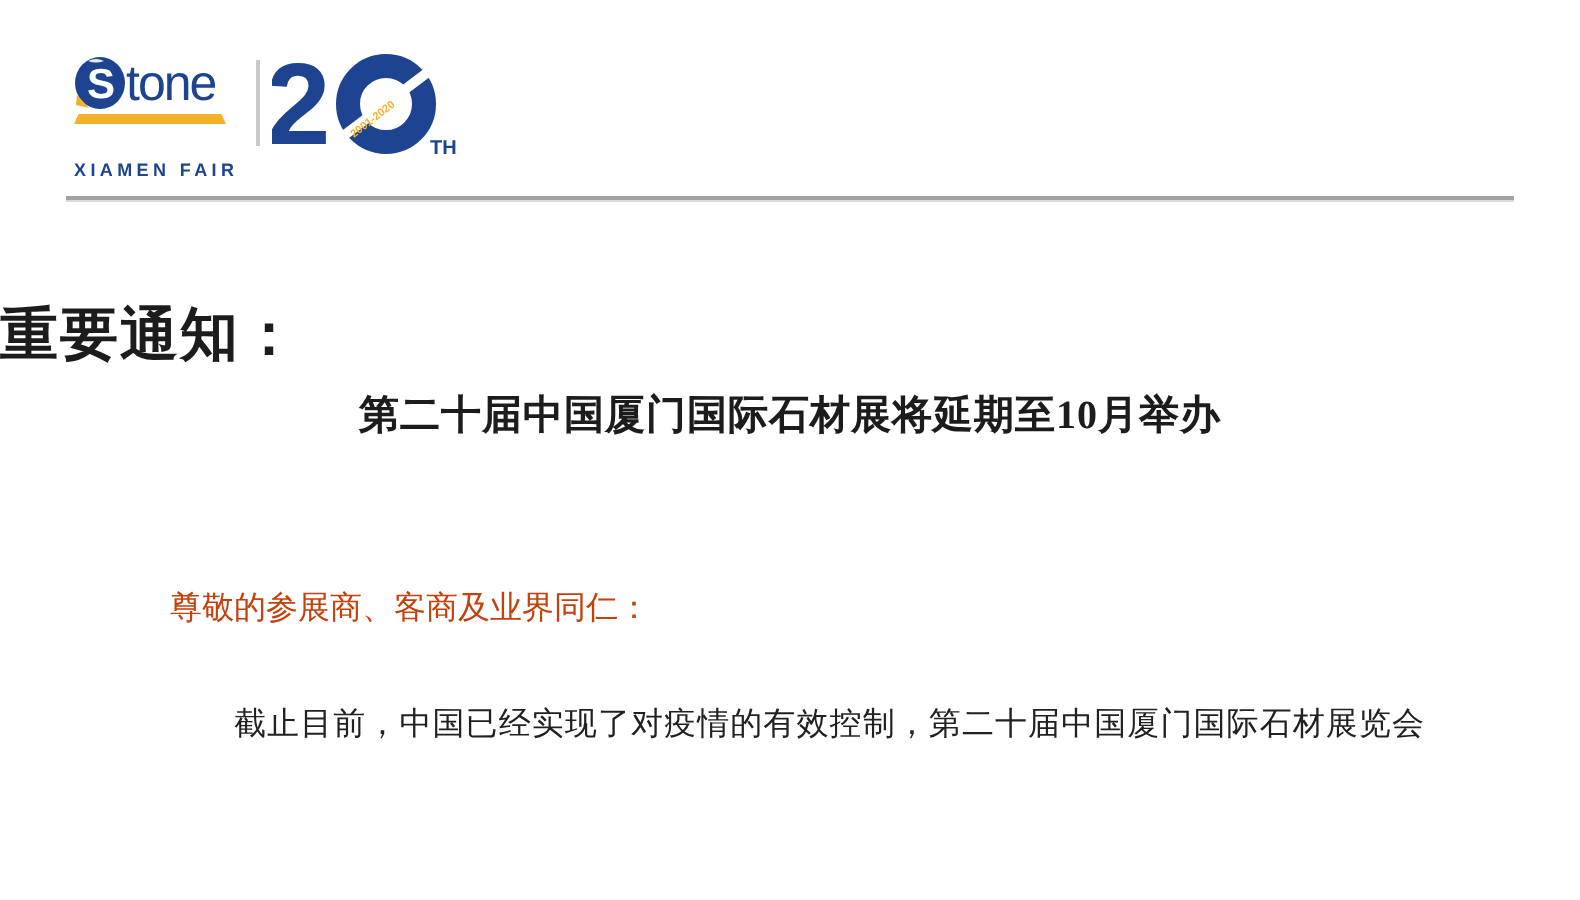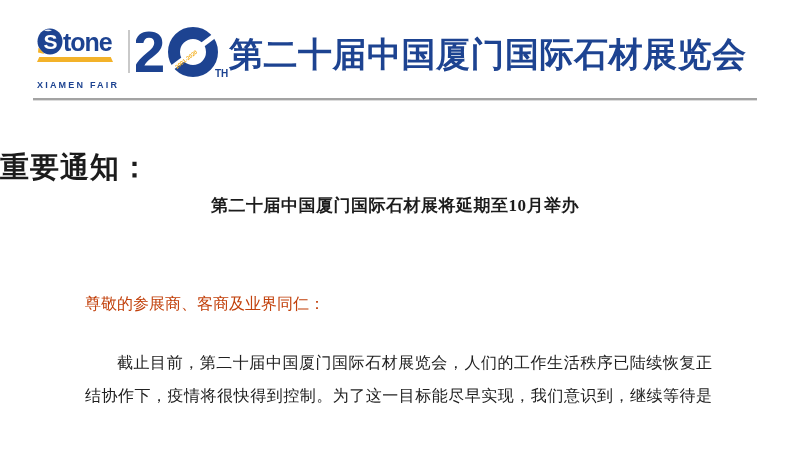--- a/index.html
+++ b/index.html
@@ -17,21 +17,21 @@
     background:#ffffff;
     overflow:hidden;
     font-family:"Liberation Sans",sans-serif;
   }
 
   
   .header{position:absolute;left:0;top:0;width:790px;height:98px;}
   .stone-logo{position:absolute;left:37px;top:27px;width:78px;}
   .stone-word{display:flex;align-items:flex-end;height:28px;}
   .stone-word .tone{
-    font-size:25px;font-weight:bold;color:var(--navy);
+    font-size:25px;font-weight:normal;color:var(--navy);
     letter-spacing:-1px;line-height:26px;
   }
   .stone-bar{
     width:76px;height:5px;background:var(--yellow);
     margin-top:2px;
     clip-path:polygon(3% 0,97% 0,100% 100%,0 100%);
   }
   .stone-sub{
     margin-top:18px;
     font-size:9px;font-weight:bold;color:var(--navy);
@@ -58,21 +58,21 @@
   .notice-title{
     position:absolute;left:0;top:148px;width:790px;
     font-family:"Liberation Serif",serif;
     font-size:29px;font-weight:bold;color:var(--ink);
     letter-spacing:1px;
   }
   .notice-subtitle{
     position:absolute;left:0;top:194px;width:790px;
     text-align:center;
     font-family:"Liberation Serif",serif;
-    font-size:17px;font-weight:bold;color:var(--ink);
+    font-size:20px;font-weight:bold;color:var(--ink);
     letter-spacing:0.5px;white-space:nowrap;
   }
   .salutation{
     position:absolute;left:85px;top:294px;
     font-family:"Liberation Serif",serif;
     font-size:16px;color:#c2410c;
   }
   .paragraph{
     position:absolute;left:85px;top:346px;width:627px;
     font-family:"Liberation Serif",serif;
@@ -110,29 +110,27 @@
     <div class="logo-divider"></div>
 
     <svg class="twenty-logo" width="94" height="54" viewBox="0 0 94 54">
       <text x="-3" y="47" font-size="58" font-weight="800" font-family="Liberation Sans, sans-serif" style="fill:var(--navy)">2</text>
       <circle cx="57" cy="27" r="19" fill="none" style="stroke:var(--navy)" stroke-width="12"></circle>
       <line x1="33" y1="45" x2="82" y2="8" stroke="#ffffff" stroke-width="5"></line>
       <text transform="translate(41,44) rotate(-38)" font-size="5.5" font-weight="bold" font-family="Liberation Sans, sans-serif" style="fill:var(--yellow)">2001-2020</text>
       <text x="79" y="52" font-size="10" font-weight="bold" font-family="Liberation Sans, sans-serif" style="fill:var(--navy)">TH</text>
     </svg>
 
-    <div class="header-title">第二十届中国厦门国际石材展览会</div>
   </div>
 
   <div class="header-rule"></div>
 
   <div class="notice-title">重要通知：</div>
 
   <div class="notice-subtitle">第二十届中国厦门国际石材展将延期至10月举办</div>
 
   <div class="salutation">尊敬的参展商、客商及业界同仁：</div>
 
   <div class="paragraph">
-    <div class="para-line first">截止目前，第二十届中国厦门国际石材展览会，人们的工作生活秩序已陆续恢复正</div>
-    <div class="para-line">结协作下，疫情将很快得到控制。为了这一目标能尽早实现，我们意识到，继续等待是</div>
+    <div class="para-line first">截止目前，中国已经实现了对疫情的有效控制，第二十届中国厦门国际石材展览会</div>
   </div>
 
 </div>
 
 </body></html>

